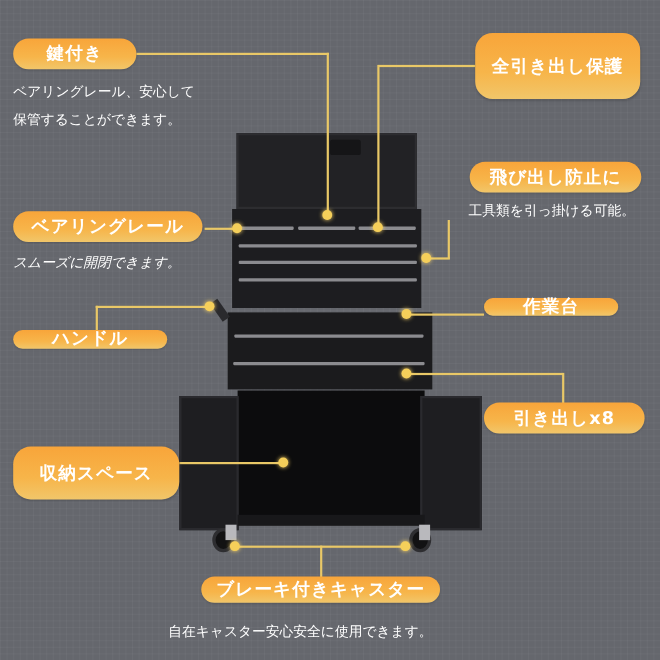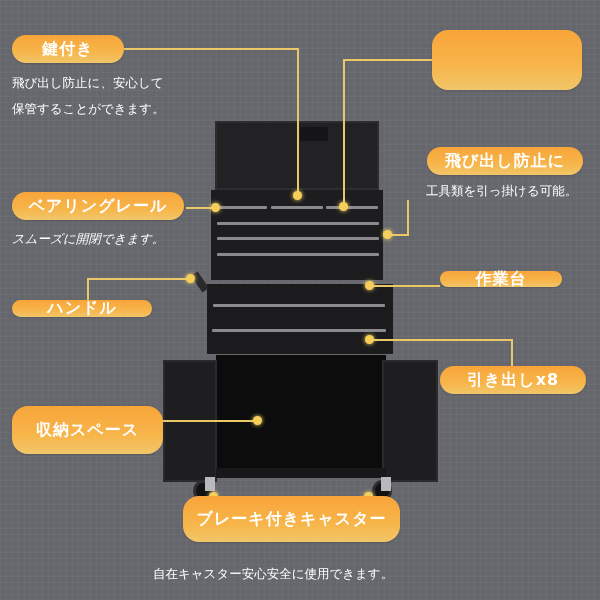--- a/index.html
+++ b/index.html
@@ -112,34 +112,35 @@
 
 <div class="line h" style="left:163px;top:420px;width:95px;"></div>
 <div class="dot" style="left:253px;top:416px;"></div>
 
 <div class="line h" style="left:213px;top:496px;width:156px;"></div>
 <div class="line v" style="left:291px;top:496px;height:32px;"></div>
 <div class="dot" style="left:209px;top:492px;"></div>
 <div class="dot" style="left:364px;top:492px;"></div>
 
 <div class="pill" style="left:12px;top:35px;width:112px;height:28px;">鍵付き</div>
-<div class="desc" style="left:12px;top:70px;">飛び出し防止に、安心して</div>
+<div class="desc" style="left:12px;top:70px;">ベアリングレール、安心して</div>
 <div class="desc" style="left:12px;top:96px;">保管することができます。</div>
 
 <div class="pill tall" style="left:432px;top:30px;width:150px;height:60px;">
+  <span>全引き出し保護</span>
 </div>
 
 <div class="pill" style="left:427px;top:147px;width:156px;height:28px;">飛び出し防止に</div>
 <div class="desc" style="left:426px;top:178px;">工具類を引っ掛ける可能。</div>
 
 <div class="pill" style="left:12px;top:192px;width:172px;height:28px;">ベアリングレール</div>
 <div class="desc" style="left:12px;top:226px;font-style:italic;">スムーズに開閉できます。</div>
 
 <div class="pill" style="left:440px;top:271px;width:122px;height:16px;">作業台</div>
 
 <div class="pill" style="left:12px;top:300px;width:140px;height:17px;">ハンドル</div>
 
 <div class="pill" style="left:440px;top:366px;width:146px;height:28px;">引き出しx8</div>
 
 <div class="pill" style="left:12px;top:406px;width:151px;height:48px;">収納スペース</div>
 
-<div class="pill" style="left:183px;top:496px;width:217px;height:46px;">ブレーキ付きキャスター</div>
+<div class="pill" style="left:183px;top:524px;width:217px;height:24px;">ブレーキ付きキャスター</div>
 <div class="desc" style="left:153px;top:561px;">自在キャスター安心安全に使用できます。</div>
 
 </body></html>

